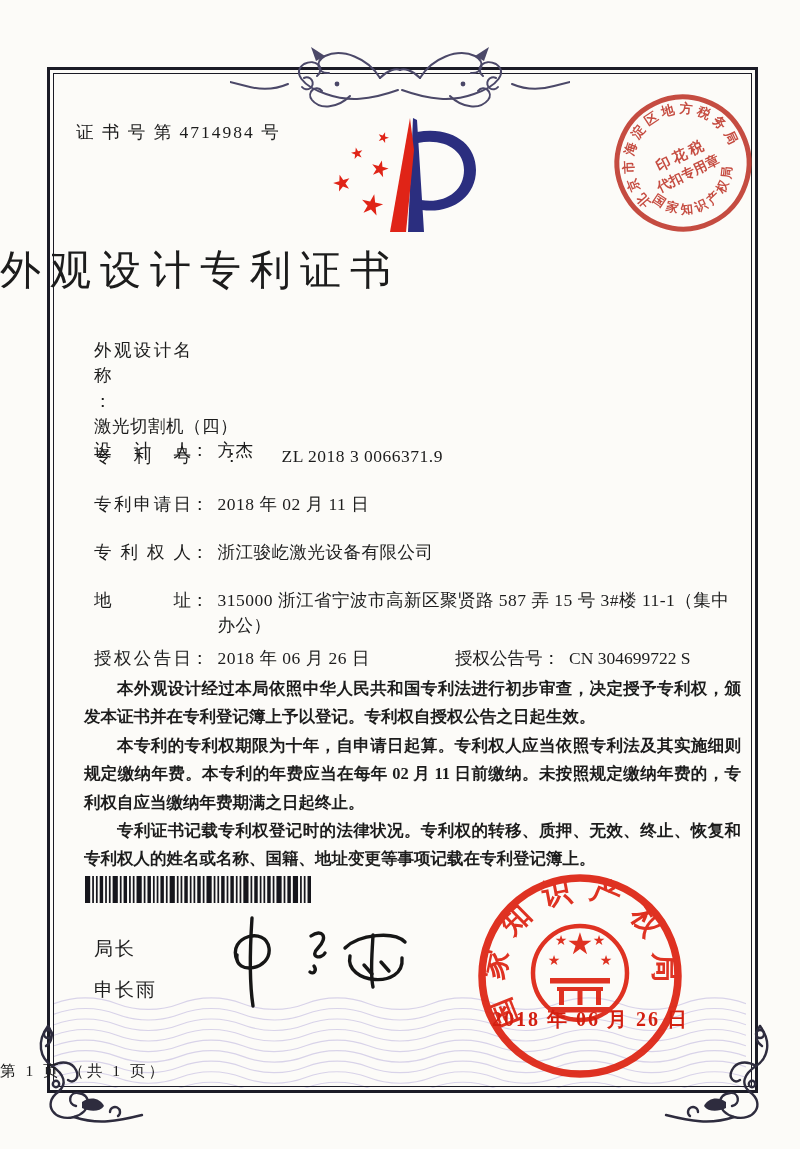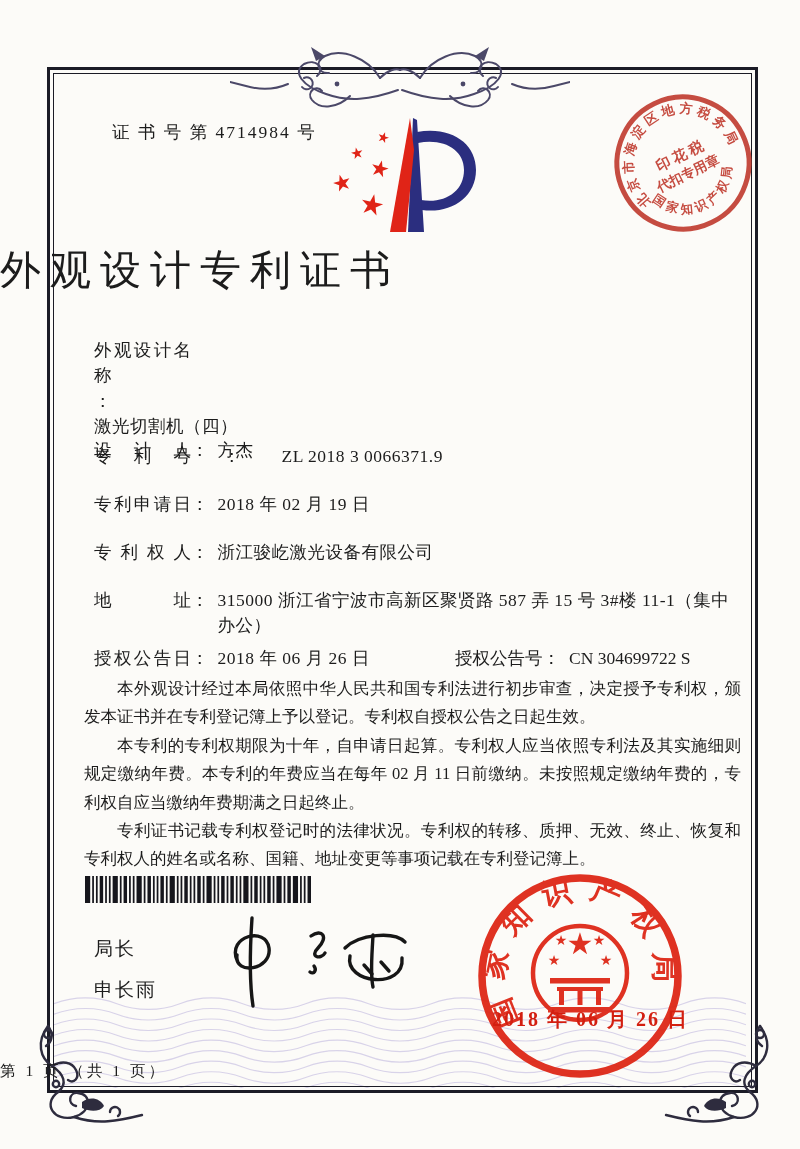--- a/index.html
+++ b/index.html
@@ -14,38 +14,38 @@
   .frame-inner{position:absolute;top:3px;left:3px;right:3px;bottom:3px;
     border:1px solid #1b1b26;}
   
   .ornament-top{position:absolute;top:34px;left:50%;transform:translateX(-50%);
     width:340px;height:82px;z-index:3;}
   .ornament-corner{position:absolute;width:118px;height:112px;z-index:3;}
   .ornament-bl{left:26px;top:1022px;}
   .ornament-br{right:18px;top:1022px;transform:scaleX(-1);}
   .waves{position:absolute;left:54px;width:692px;top:996px;height:92px;z-index:1;opacity:.75;}
   
-  .cert-no{position:absolute;top:120px;left:76px;font-size:17.5px;letter-spacing:2px;z-index:4;margin-left:36px;}
+  .cert-no{position:absolute;top:120px;left:76px;font-size:17.5px;letter-spacing:2px;z-index:4;}
   .tax-stamp{position:absolute;top:88px;left:608px;width:150px;height:150px;
     transform:rotate(-26deg);z-index:4;opacity:.9;}
   .logo{position:absolute;top:110px;left:318px;width:166px;height:130px;z-index:4;}
   .doc-title{position:absolute;top:243px;left:0;width:100%;text-align:left;
     font-size:41px;font-weight:400;letter-spacing:9px;z-index:4;}
   
   .fields{position:absolute;top:338px;left:94px;width:650px;height:345px;z-index:4;font-size:17.5px;}
   .frow{position:absolute;left:0;display:flex;align-items:flex-start;line-height:1.45;}
   .r1{top:0;flex-direction:column;}.r2{top:56px;margin-top:44px;}.r3{top:106px;gap:32px;}.r4{top:154px;}.r5{top:202px;}
   .r6{top:250px;}.r7{top:308px;width:650px;}
   .flabel{display:inline-block;width:97px;text-align:justify;text-align-last:justify;}
   .fcolon{display:inline-block;margin-right:9px;}
   .fvalue{display:inline-block;max-width:520px;letter-spacing:.5px;}
   .grant-no{position:absolute;left:361px;top:0;display:flex;}
   
   .paragraphs{position:absolute;top:675px;left:84px;width:657px;z-index:4;
-    font-size:16.5px;line-height:1.72;text-align:justify;}
+    font-size:16.5px;line-height:1.72;text-align:justify;font-weight:bold;}
   .paragraphs p{margin:0;text-indent:2em;}
   
   .barcode{position:absolute;top:876px;left:85px;width:228px;height:27px;z-index:4;}
   .barcode svg{width:100%;height:100%;}
   .signer{position:absolute;left:94px;z-index:4;font-size:19px;letter-spacing:2px;}
   .signer-title{top:936px;}
   .signer-name{top:977px;}
   .signature-svg{position:absolute;top:908px;left:208px;width:215px;height:105px;z-index:4;}
   .seal{position:absolute;top:870px;left:474px;width:212px;height:212px;z-index:5;opacity:.93;}
   .seal-date{position:absolute;top:1006px;left:492px;z-index:6;color:#d31f10;
@@ -168,21 +168,21 @@
       <span class="fvalue">方杰</span>
     </div>
     <div class="frow r3">
       <span class="flabel">专利号</span>
         <span class="fcolon">：</span>
       <span class="fvalue">ZL 2018 3 0066371.9</span>
     </div>
     <div class="frow r4">
       <span class="flabel">专利申请日</span>
         <span class="fcolon">：</span>
-      <span class="fvalue">2018 年 02 月 19 日</span>
+      <span class="fvalue">2018 年 02 月 11 日</span>
     </div>
     <div class="frow r5">
       <span class="flabel">专利权人</span>
         <span class="fcolon">：</span>
       <span class="fvalue">浙江骏屹激光设备有限公司</span>
     </div>
     <div class="frow r6">
       <span class="flabel">地址</span>
         <span class="fcolon">：</span>
       <span class="fvalue">315000 浙江省宁波市高新区聚贤路 587 弄 15 号 3#楼 11-1（集中办公）</span>

